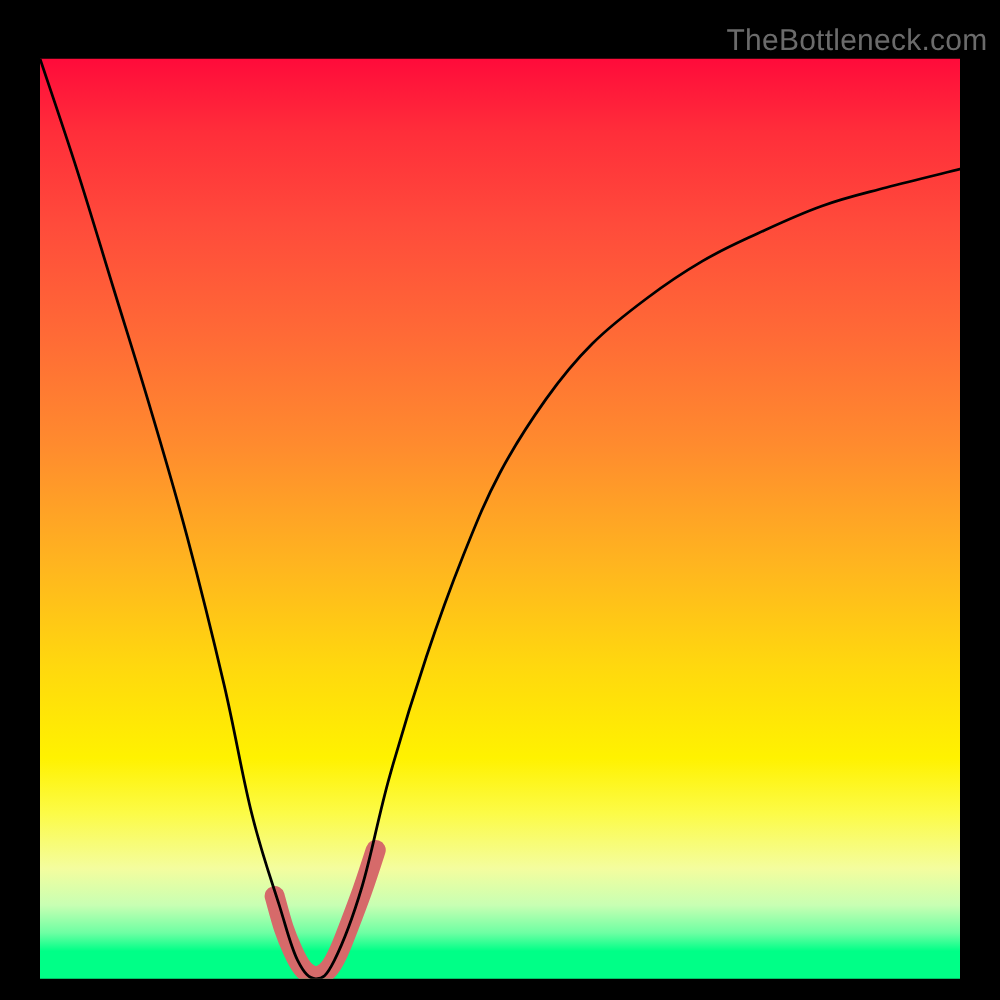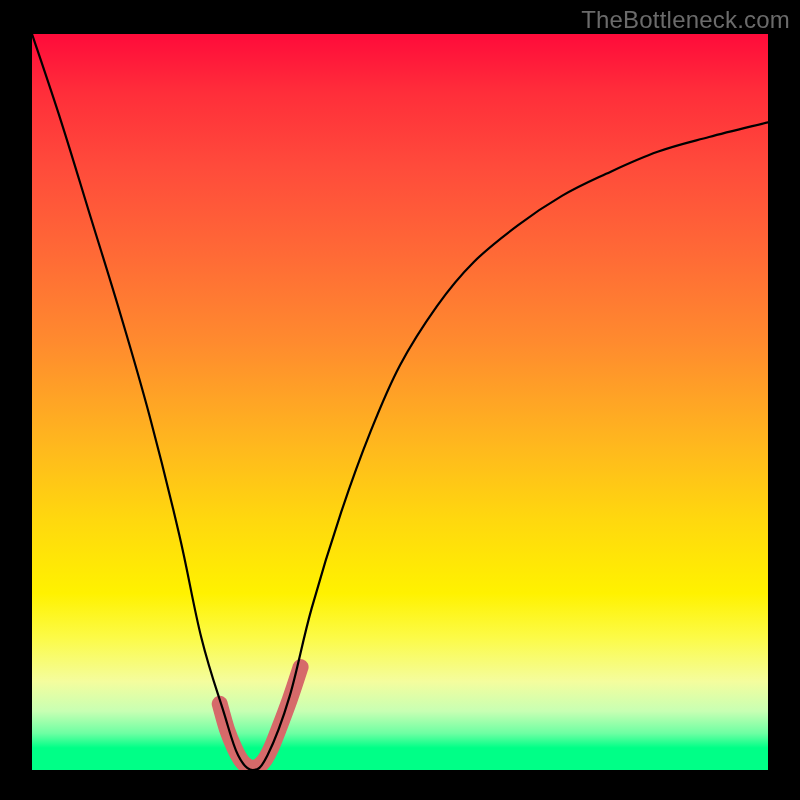--- a/index.html
+++ b/index.html
@@ -5,21 +5,21 @@
   html, body {
     margin: 0;
     padding: 0;
     width: 800px;
     height: 800px;
     background: #000;
     overflow: hidden;
   }
   .frame {
     position: absolute;
-    top: 2px;
+    top: 15px;
     left: 0;
     width: 800px;
     height: 658px;
     background: #000;
   }
   .plot {
     position: absolute;
     top: 32px;
     left: 32px;
     width: 736px;

